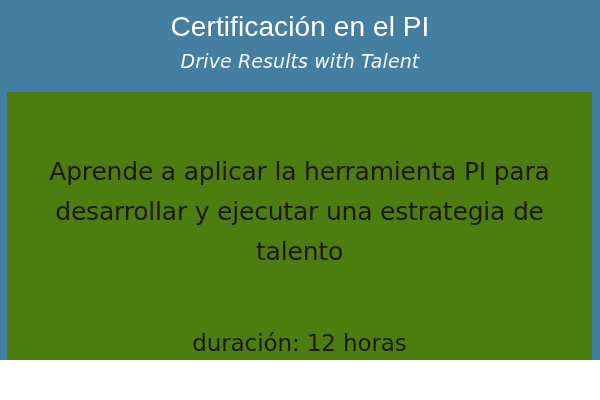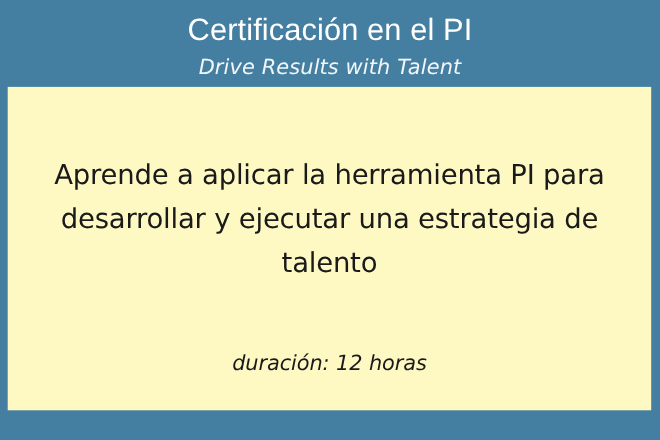--- a/index.html
+++ b/index.html
@@ -11,21 +11,21 @@
     width: 600px;
     height: 400px;
     overflow: hidden;
     font-family: "Liberation Sans", sans-serif;
     background: #ffffff;
   }
 
   #card {
     position: relative;
     width: 600px;
-    height: 400px;
+    height: 360px;
     box-sizing: border-box;
     background: #447fa2;
     overflow: hidden;
   }
 
   
   #header {
     position: absolute;
     left: 0;
     top: 0;
@@ -60,24 +60,24 @@
     letter-spacing: 0.1px;
     white-space: nowrap;
     text-align: left;
     margin-top: 1px;
   }
 
   
   #content-panel {
     position: absolute;
     left: 7px;
-    top: 79px;
+    top: 92px;
     width: 585px;
     height: 294px;
-    background: #fef9c3;
+    background: #4d7c0f;
     box-sizing: border-box;
   }
 
   #description {
     position: absolute;
     left: 0;
     top: 60px;
     width: 585px;
     padding: 0 36px;
     box-sizing: border-box;
@@ -90,27 +90,26 @@
     letter-spacing: -0.2px;
   }
 
   #duration {
     position: absolute;
     left: 0;
     top: 238px;
     width: 585px;
     box-sizing: border-box;
     font-family: "DejaVu Sans", sans-serif;
-    font-size: 19px;
+    font-size: 23px;
     font-weight: 400;
     line-height: 26px;
     color: #1a1a1a;
     text-align: center;
     letter-spacing: -0.1px;
-    font-style: italic;
   }
 </style>
 </head>
 <body>
 
 <div id="card">
 
   <div id="header">
     <div id="course-title">Certificación en el PI</div>
     <div id="course-subtitle">Drive Results with Talent</div>

